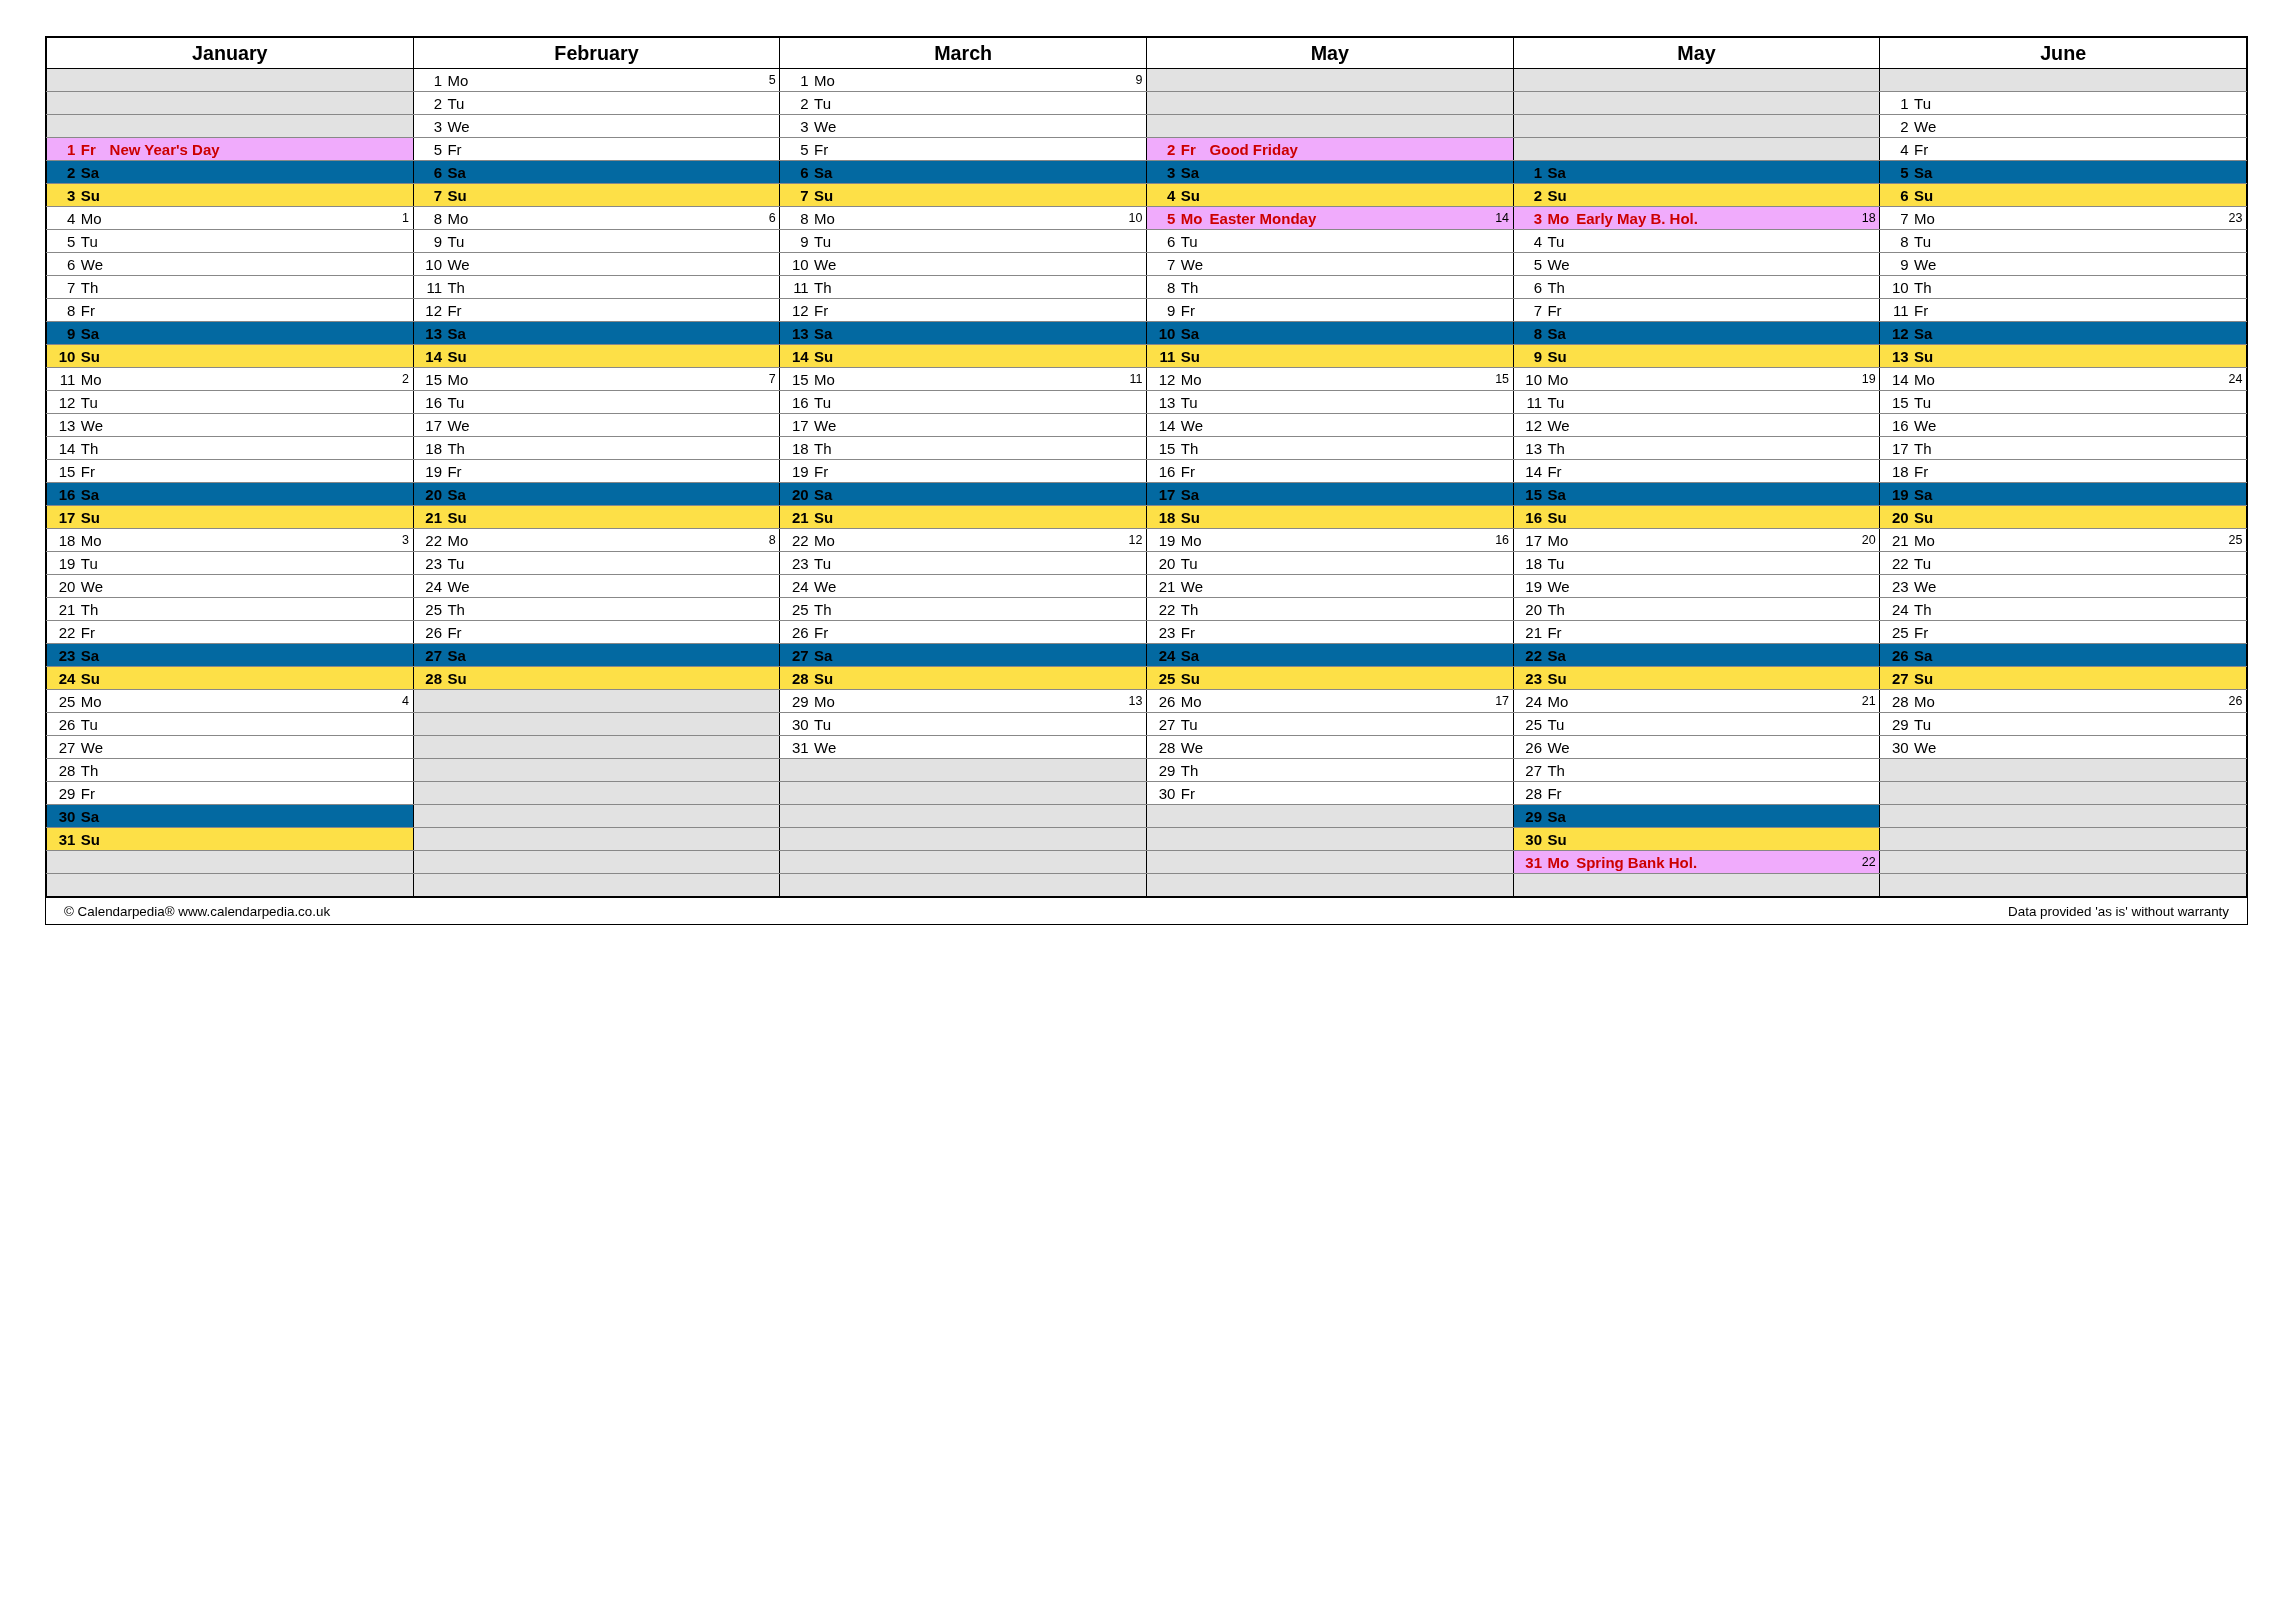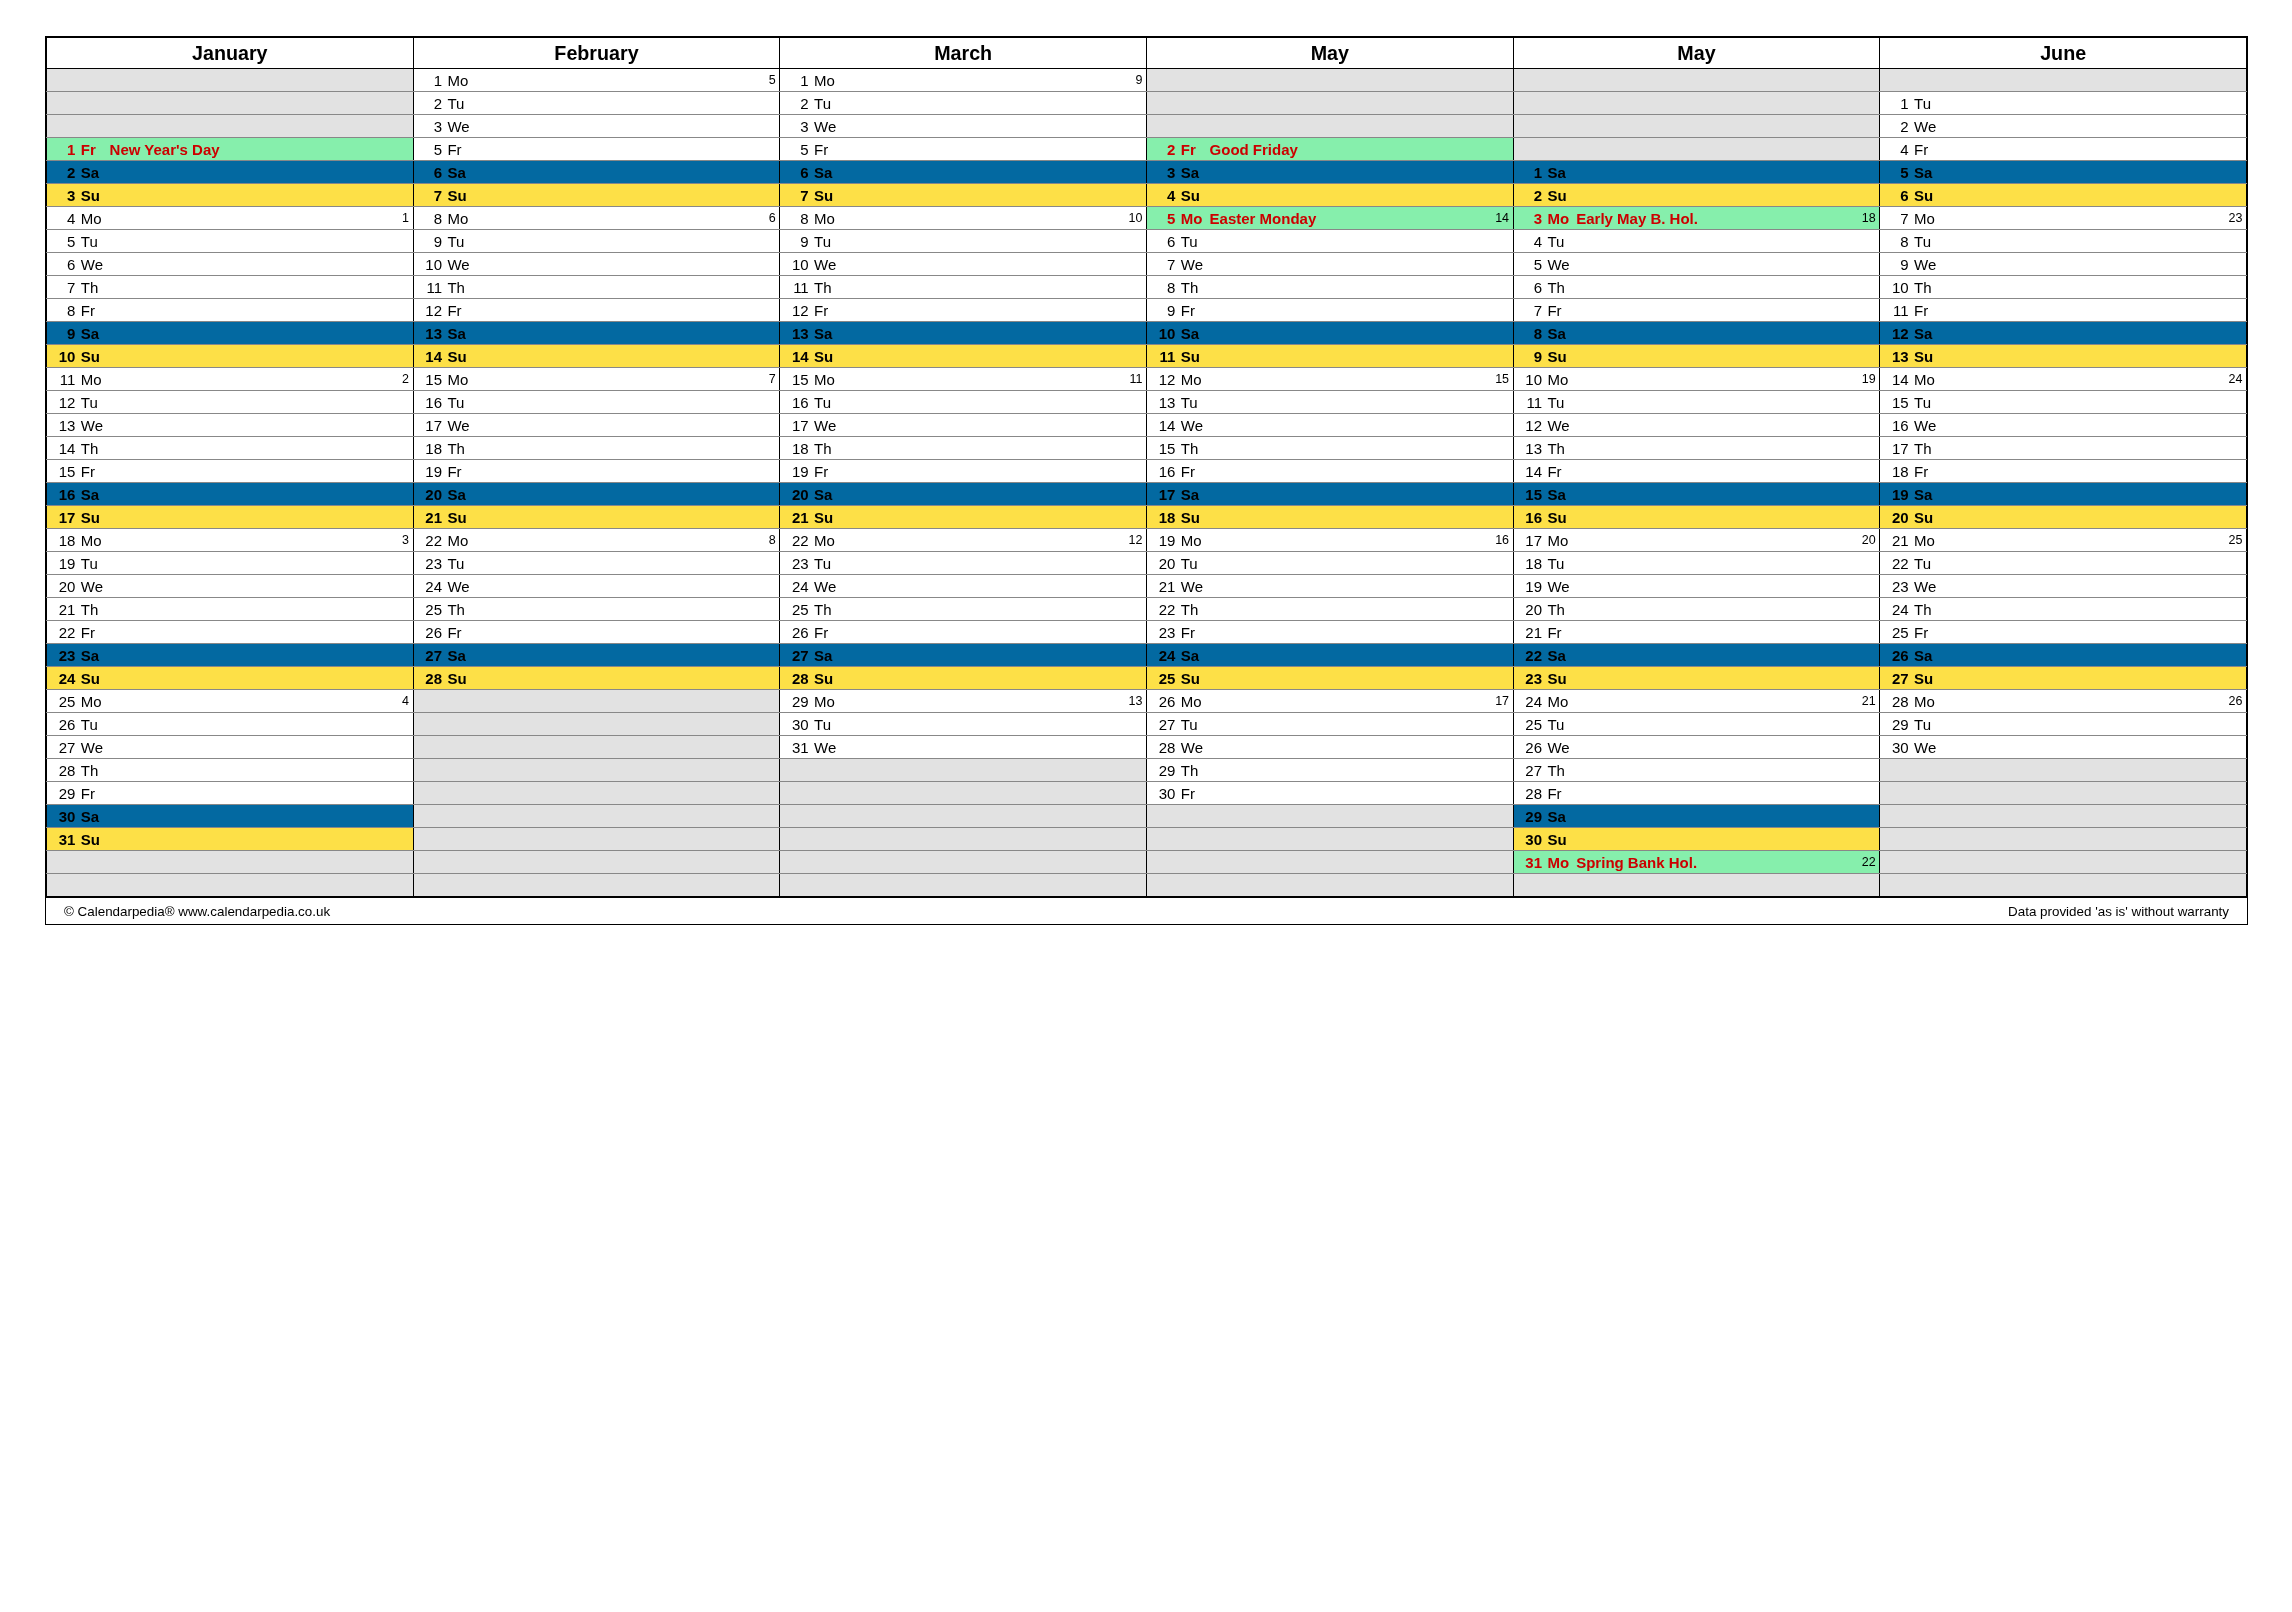--- a/index.html
+++ b/index.html
@@ -67,21 +67,21 @@
     overflow: hidden;
   }
   table.cal tr:last-child td { border-bottom: 0.9px solid #000; }
   .daynum { display: inline-block; width: 23px; text-align: right; margin-right: 5.4px; }
   .dow { display: inline-block; width: 27px; }
   .note { display: inline-block; margin-left: 1.8px; }
   .wk { position: absolute; right: 3.6px; top: 50%; transform: translateY(-50%); font-size: 12.5px; }
   td.empty { background: #e2e2e2; }
   td.sa { background: #0369a1; font-weight: bold; }
   td.su { background: #fde047; font-weight: bold; }
-  td.hol { background: #86efac; color: #c00; font-weight: bold; }
+  td.hol { background: #f0abfc; color: #c00; font-weight: bold; }
   td.hol .wk { color:#000; font-weight: normal;}
   .footer {
     display: flex;
     justify-content: space-between;
     font-size: 13.4px;
     padding: 5.4px 18px 5.4px 18px;
     border-top: 0.9px solid #000;
   }
 </style>
 </head>

